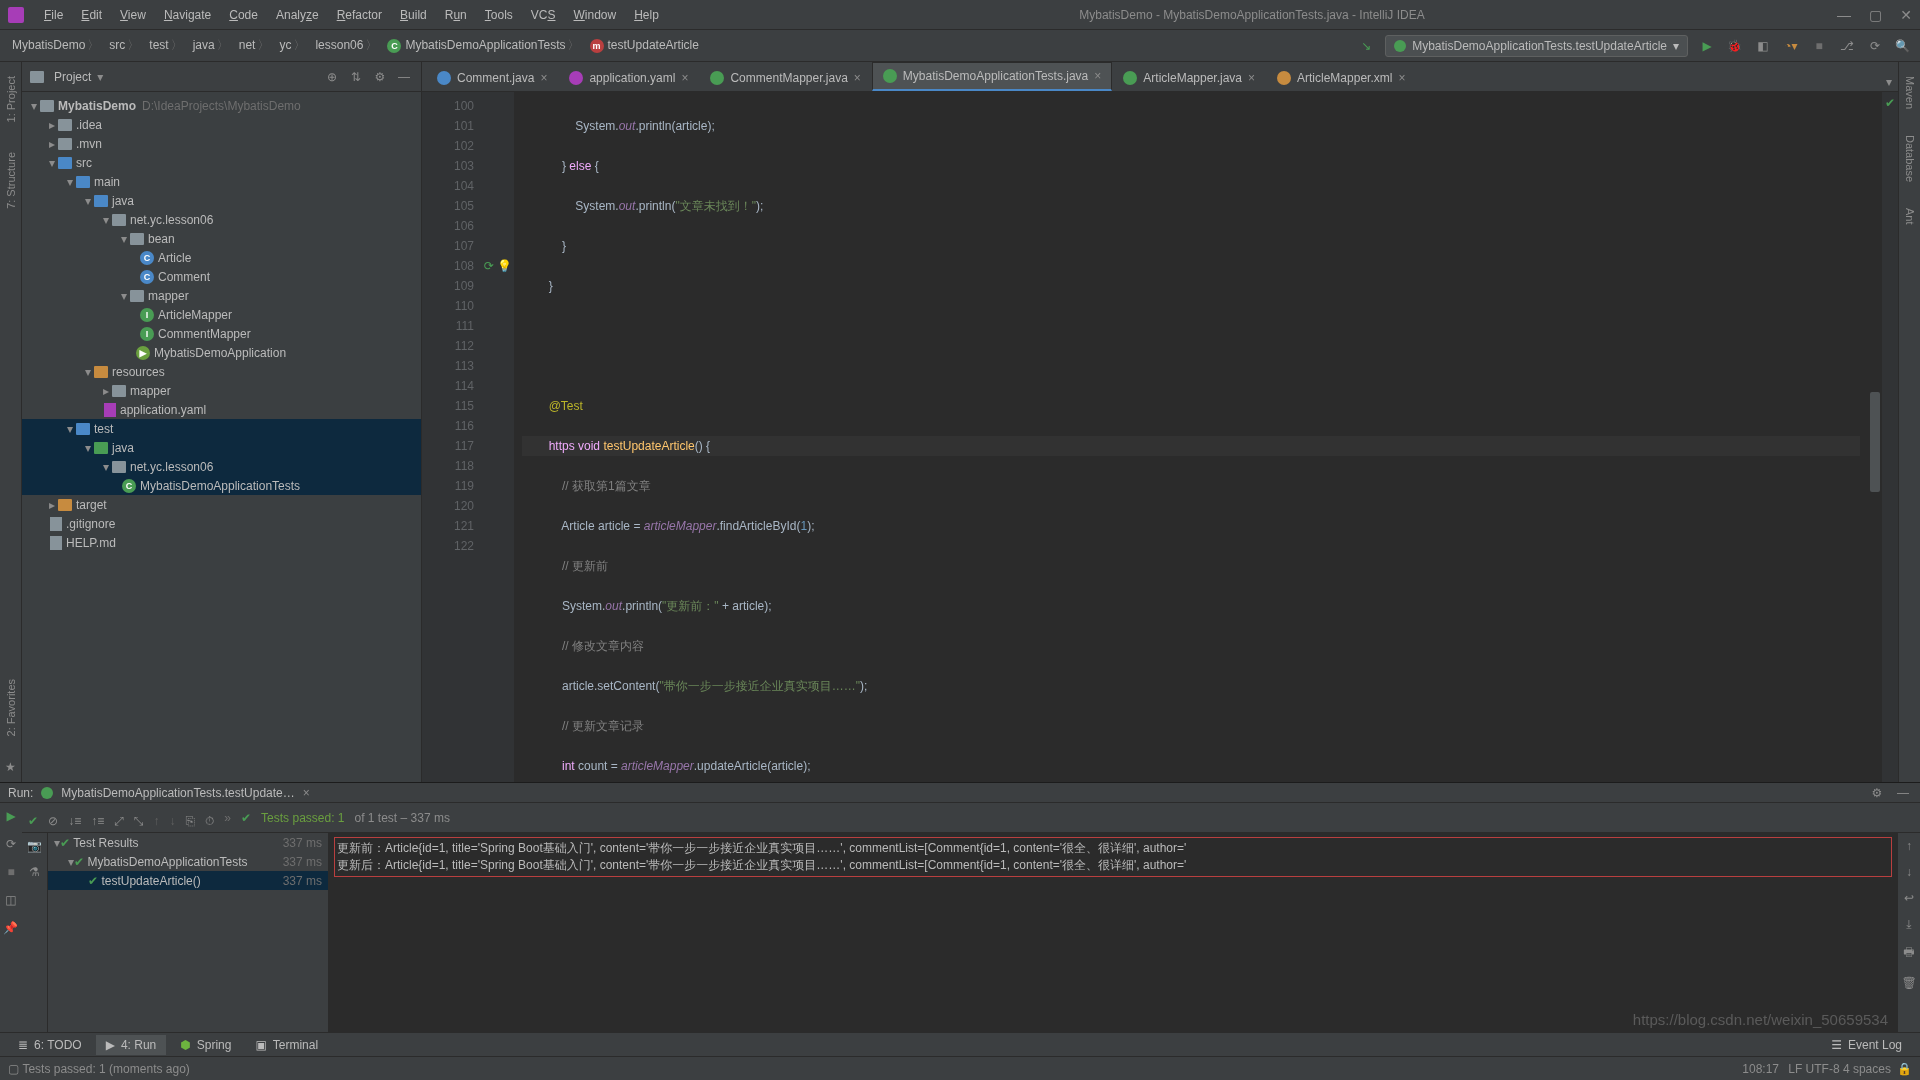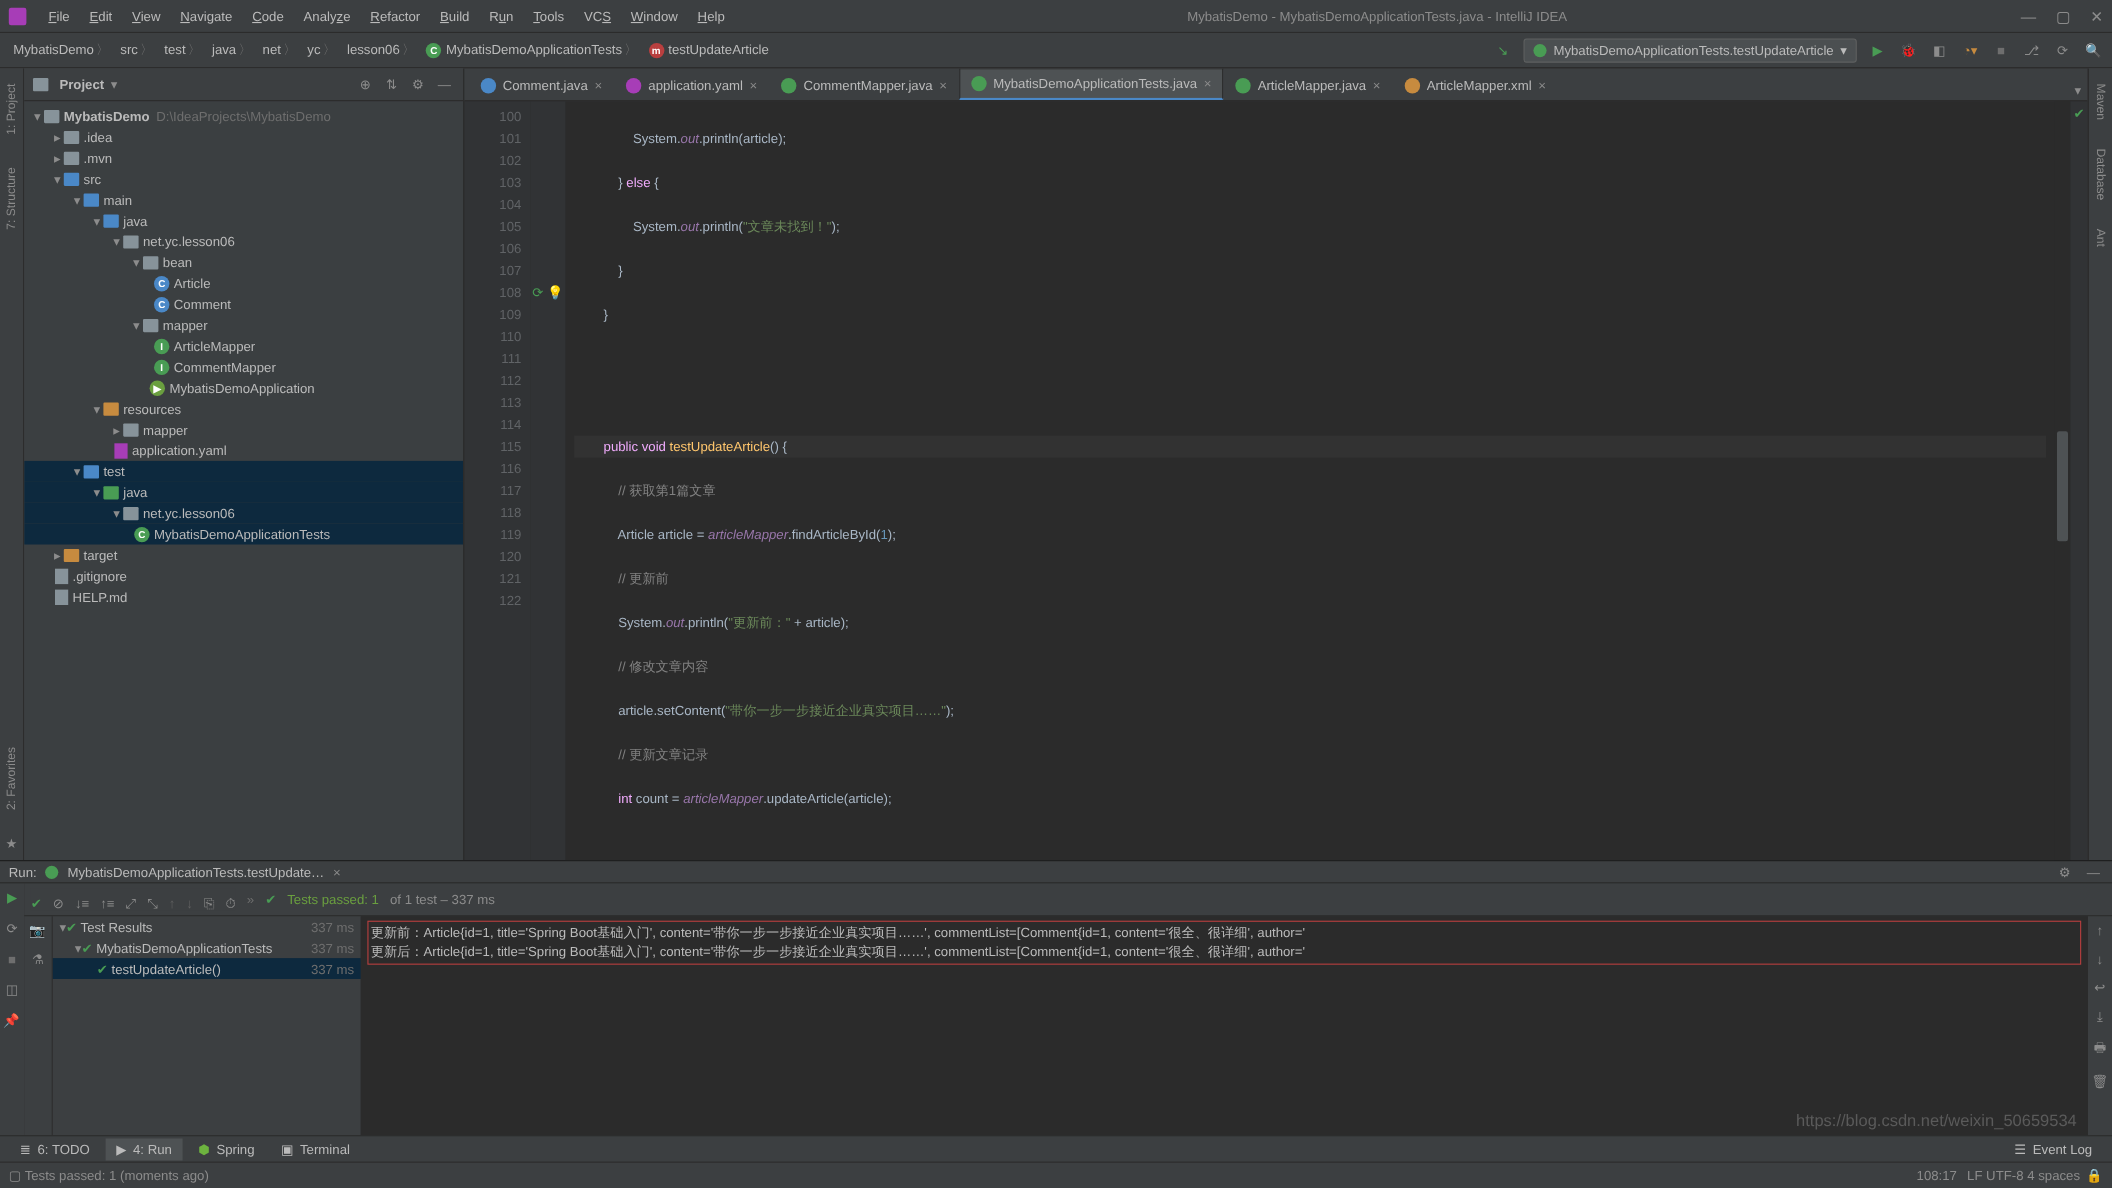--- a/index.html
+++ b/index.html
@@ -18,21 +18,21 @@
 .nav-right { margin-left:auto; display:flex; align-items:center; gap:10px; }
 .nav-dd { background:#4b4f51; border:1px solid #5e6060; padding:3px 8px; border-radius:3px; color:#bbb; display:flex; align-items:center; gap:6px; }
 .icon-btn { width:18px; height:18px; display:inline-flex; align-items:center; justify-content:center; color:#8c8c8c; }
 .icon-run { color:#499c54; }
 .icon-debug { color:#499c54; }
 .main { flex:1; display:flex; overflow:hidden; }
 .left-gutter { width:22px; background:#3c3f41; border-right:1px solid #2b2b2b; display:flex; flex-direction:column; align-items:center; padding-top:8px; gap:18px; }
 .left-gutter .tab-label { writing-mode:vertical-rl; transform:rotate(180deg); color:#8c8c8c; font-size:11px; padding:6px 2px; cursor:default; }
 .project-panel { width:400px; background:#3b3f41; border-right:1px solid #2b2b2b; display:flex; flex-direction:column; }
 .project-header { height:30px; display:flex; align-items:center; padding:0 8px; border-bottom:1px solid #2b2b2b; background:#3c3f41; gap:6px; }
-.project-header .title { font-weight:bold; }
+.project-header .title { font-weight:normal; }
 .project-header .spacer { flex:1; }
 .tree { flex:1; overflow:auto; padding:4px 0; font-size:12.5px; }
 .tree-row { display:flex; align-items:center; height:19px; padding-left:6px; white-space:nowrap; }
 .tree-row.sel { background:#0d293e; }
 .tree-row .arrow { width:12px; color:#8c8c8c; text-align:center; }
 .tree-row .arrow.open::before { content:"▾"; }
 .tree-row .arrow.closed::before { content:"▸"; }
 .folder-ic { width:14px; height:12px; background:#87939a; border-radius:1px; margin-right:4px; display:inline-block; }
 .folder-ic.blue { background:#4a88c7; }
 .folder-ic.orange { background:#c78b3f; }
@@ -354,21 +354,22 @@
         <div><span style="color:#499c54">⟳</span> <span class="bulb">💡</span></div>
       </div>
       <div class="code">
 <div>                System.<span class="fld">out</span>.println(article);</div>
 <div>            } <span class="kw">else</span> {</div>
 <div>                System.<span class="fld">out</span><span>.println(</span><span class="str">"文章未找到！"</span><span>);</span></div>
 <div>            <span>}</span></div>
 <div>        <span>}</span></div>
 <div>&nbsp;</div>
 <div>&nbsp;</div>
-<div style="background:#323232">        <span class="kw">public void </span><span class="mname">testUpdateArticle</span><span>() {</span></div>
+<div>        <span class="ann">@Test</span></div>
+<div style="background:#323232">        <span class="kw">https void </span><span class="mname">testUpdateArticle</span><span>() {</span></div>
 <div>            <span class="cmt">// 获取第1篇文章</span></div>
 <div>            <span>Article article = </span><span class="fld">articleMapper</span><span>.findArticleById(</span><span class="num">1</span><span>);</span></div>
 <div>            <span class="cmt">// 更新前</span></div>
 <div>            <span>System.</span><span class="fld">out</span><span>.println(</span><span class="str">"更新前："</span><span> + article);</span></div>
 <div>            <span class="cmt">// 修改文章内容</span></div>
 <div>            <span>article.setContent(</span><span class="str">"带你一步一步接近企业真实项目……"</span><span>);</span></div>
 <div>            <span class="cmt">// 更新文章记录</span></div>
 <div>            <span class="kw">int</span><span> count = </span><span class="fld">articleMapper</span><span>.updateArticle(article);</span></div>
 
 

